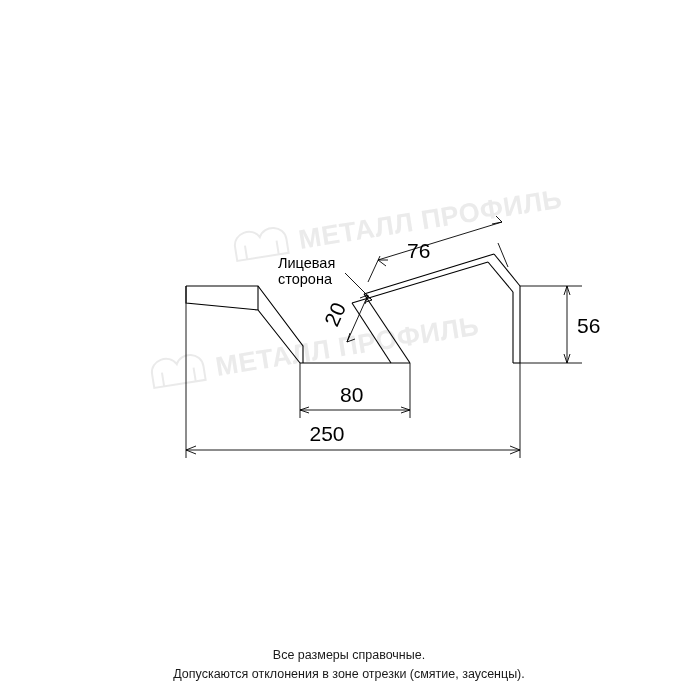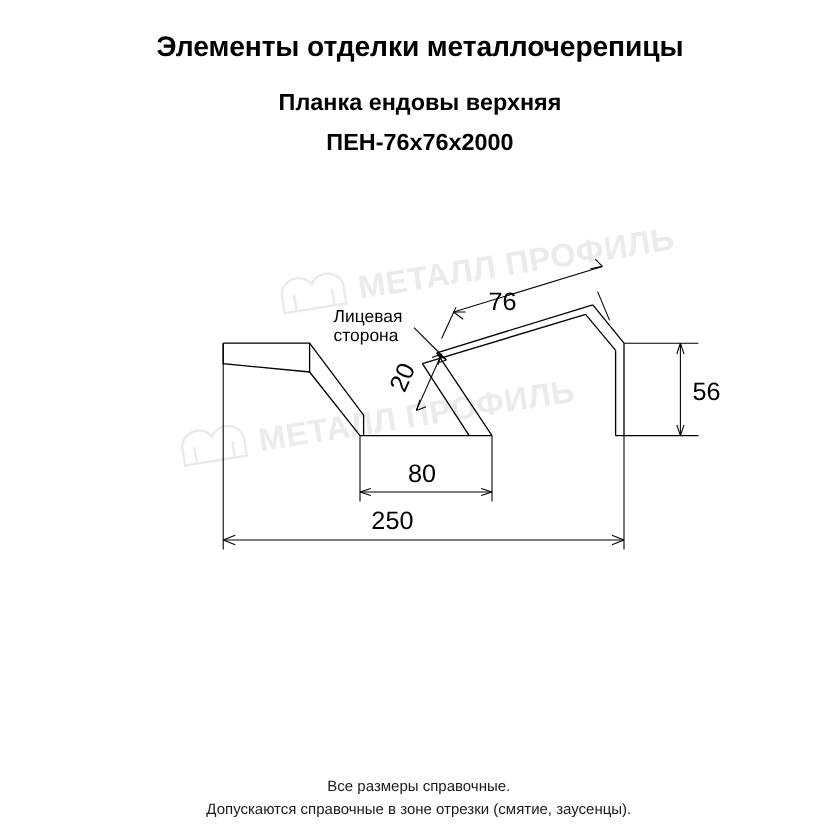--- a/index.html
+++ b/index.html
@@ -96,25 +96,20 @@
     font-family: "Liberation Sans", sans-serif;
     font-size: 14.5px;
     fill: #000;
   }
 </style>
 </head>
 <body>
 
 <div class="page">
 
-  <div class="title-block">
-    <div class="title-main">Элементы отделки металлочерепицы</div>
-    <div class="title-sub">Планка ендовы верхняя</div>
-    <div class="title-code">ПЕН-76х76х2000</div>
-  </div>
 
   <div class="drawing">
     <svg width="700" height="360" viewBox="0 0 700 360">
 
       <g opacity="0.9">
         <g transform="translate(228,78) rotate(-9)">
           <path class="wm" d="M4 20 C4 6, 24 2, 30 14 C36 2, 56 6, 56 20 L56 34 L4 34 Z"></path>
           <path class="wm" d="M14 34 L14 20 M46 34 L46 20"></path>
           <text class="wm-text" x="68" y="32">МЕТАЛЛ ПРОФИЛЬ</text>
         </g>
@@ -199,16 +194,16 @@
         <path class="ln-thin" d="M186 300 L196 296 M186 300 L196 304"></path>
         <path class="ln-thin" d="M520 300 L510 296 M520 300 L510 304"></path>
         <text class="dim-text" x="327" y="291" text-anchor="middle">250</text>
       </g>
 
     </svg>
   </div>
 
   <div class="footer">
     <div class="footer-line">Все размеры справочные.</div>
-    <div class="footer-line">Допускаются справочные в зоне отрезки (смятие, заусенцы).</div>
+    <div class="footer-line">Допускаются отклонения в зоне отрезки (смятие, заусенцы).</div>
   </div>
 
 </div>
 
 </body></html>

